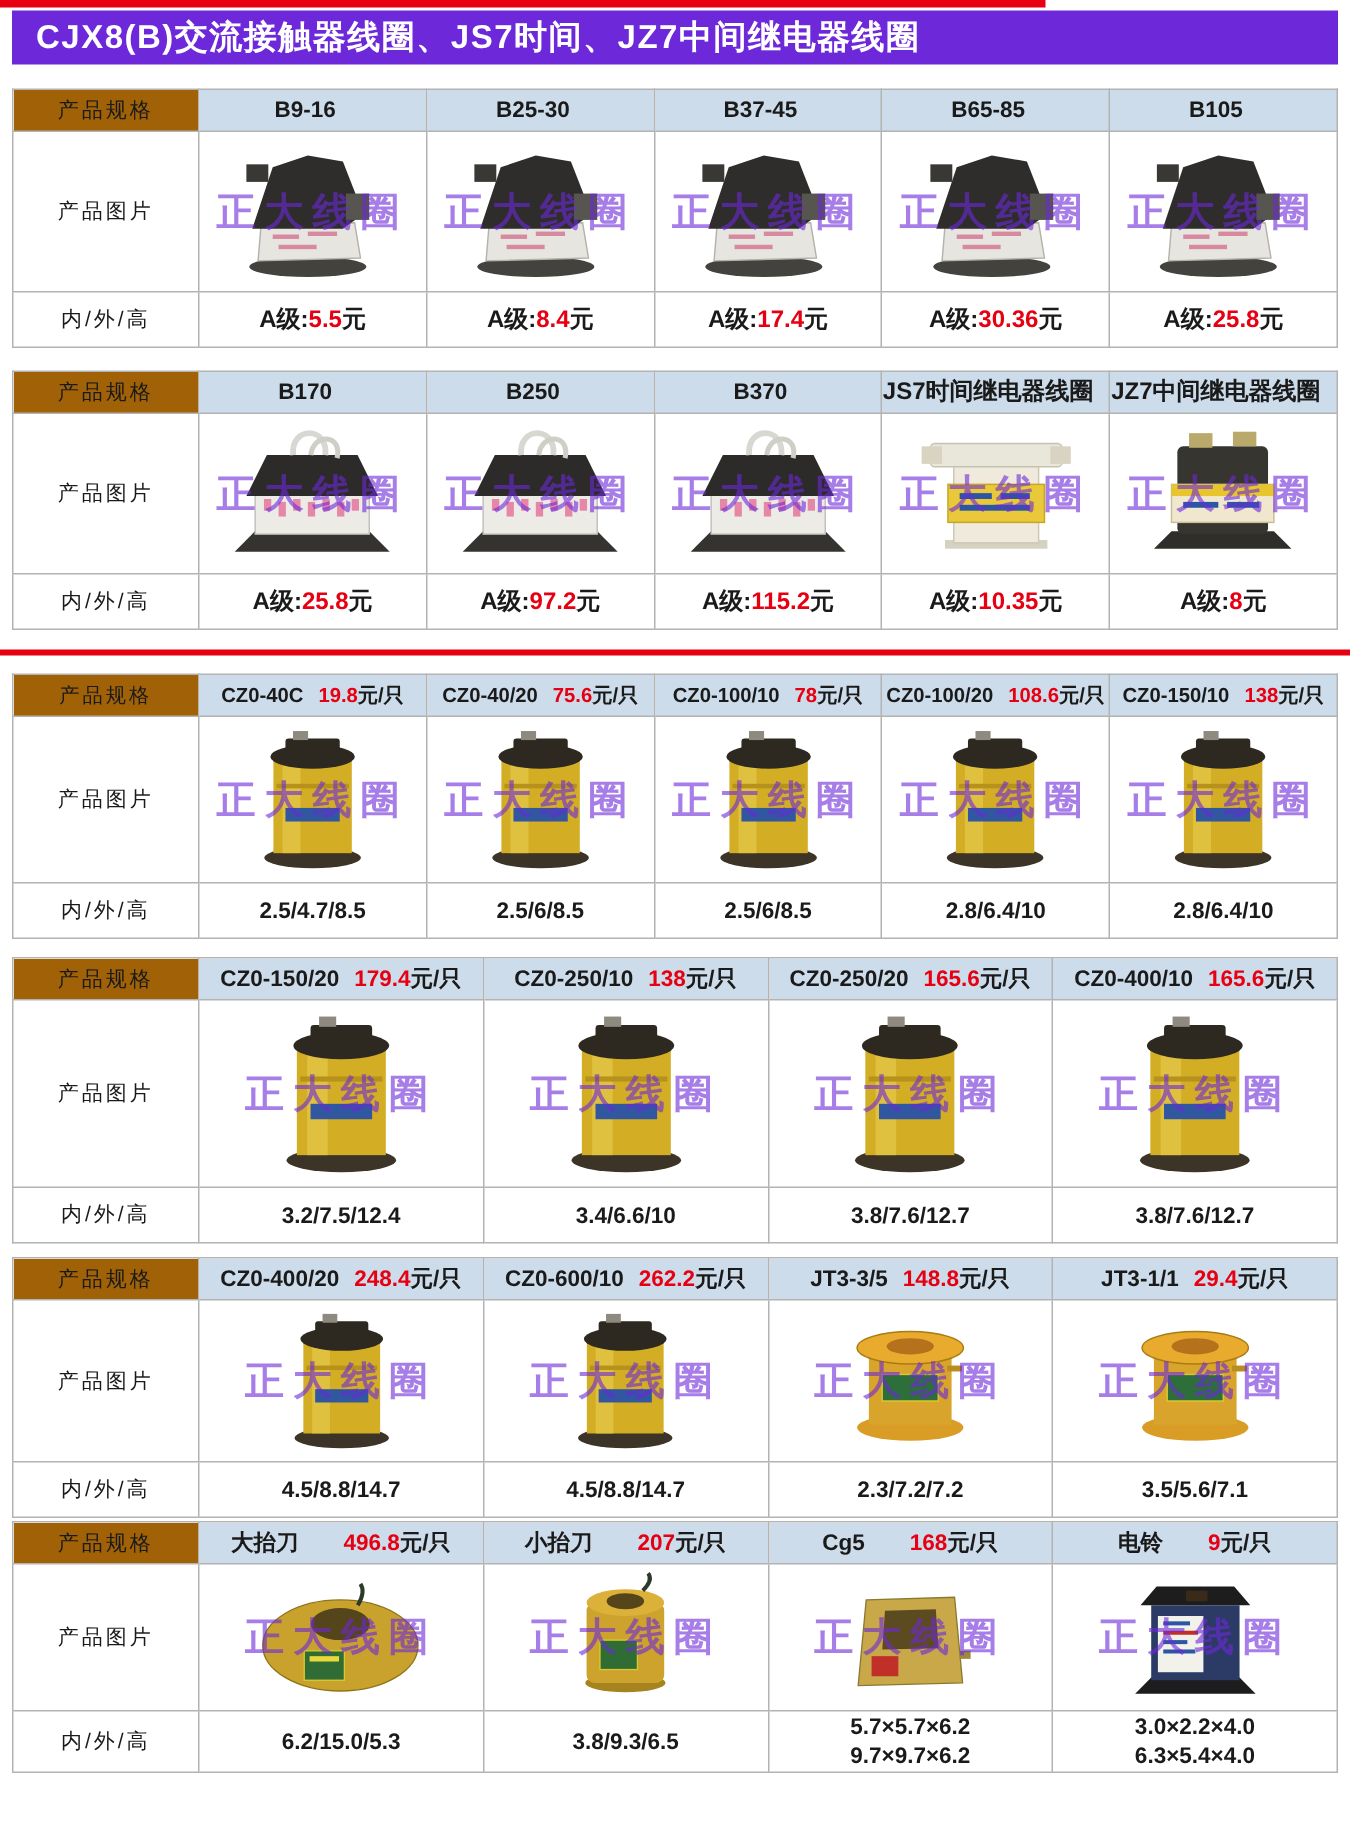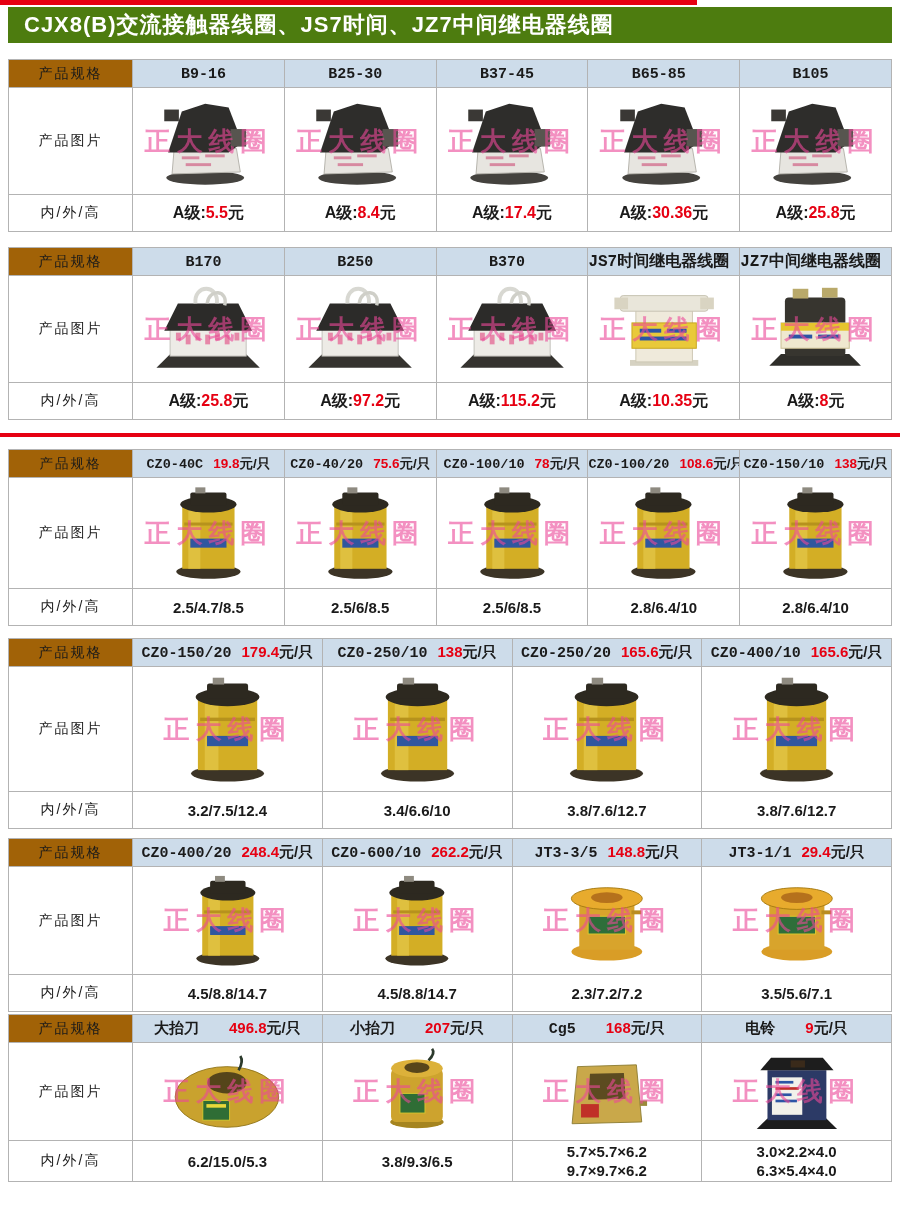--- a/index.html
+++ b/index.html
@@ -1,44 +1,44 @@
 <!DOCTYPE html>
 <html><head>
 <meta charset="utf-8">
 <style>
   html,body{margin:0;padding:0;background:#ffffff;}
   .page{width:900px;height:1217px;position:relative;overflow:hidden;background:#fff;
         padding:0 8px;box-sizing:border-box;font-family:"Liberation Sans",sans-serif;color:#1a1a1a;}
   .red-top{position:absolute;top:0;left:0;width:697px;height:5px;background:#e60012;}
-  .secbar{height:36px;background:#4d7c0f;color:#fff;font-weight:bold;font-size:22px;
+  .secbar{height:36px;background:#6d28d9;color:#fff;font-weight:bold;font-size:22px;
           line-height:36px;padding-left:16px;letter-spacing:1px;white-space:nowrap;overflow:hidden;}
   #bar1{margin-top:7px;}
   .red-mid{height:4px;background:#e60012;margin:13px -8px 0 -8px;}
   table.ptable{border-collapse:collapse;width:100%;table-layout:fixed;text-align:center;}
   col.lblcol{width:124px;}
   .ptable td{border:1px solid #b3b3b3;padding:0;}
   .ptable .hd{background:#cddcea;height:27px;font-weight:bold;font-size:15px;white-space:nowrap;overflow:hidden;}
   .ptable .lbl{font-size:14px;letter-spacing:2px;background:#fff;font-weight:normal;}
   .ptable td.lbl.hd{background:#a16207;font-weight:normal;letter-spacing:2px;}
   .t1{margin-top:16px;}.t2{margin-top:15px;}.t3{margin-top:12px;}
   .t4{margin-top:12px;}.t5{margin-top:9px;}.t6{margin-top:2px;}
-  .spec .model{margin-right:10px;font-family:Liberation Mono, monospace;}
+  .spec .model{margin-right:10px;}
   .t6 .spec .model{margin-right:30px;}
   .red{color:#e60012;}
   .t3 .hd{font-size:13.5px;}
   .t2 td.hd.long{font-size:16px;}
   .ph{position:relative;display:flex;align-items:center;justify-content:center;overflow:hidden;}
   .t1 .ph,.t2 .ph{height:106px;}
   .t3 .ph{height:110px;}
   .t4 .ph{height:124px;}
   .t5 .ph{height:107px;}
   .t6 .ph{height:97px;}
   .ph svg{height:92%;}
   .wm{position:absolute;inset:0;display:flex;align-items:center;justify-content:center;
-      font-size:26px;font-weight:bold;color:#ec4899;opacity:.6;letter-spacing:6px;
+      font-size:26px;font-weight:bold;color:#6d28d9;opacity:.6;letter-spacing:6px;
       white-space:nowrap;pointer-events:none;z-index:2;}
   .bt{height:36px;font-weight:bold;font-size:15px;}
   .t1 .bt,.t2 .bt{font-size:16px;}
   .t6 .bt{height:40px;line-height:19px;}
 </style>
 </head>
 <body>
 
 <div class="page">
   <div class="red-top"></div>

